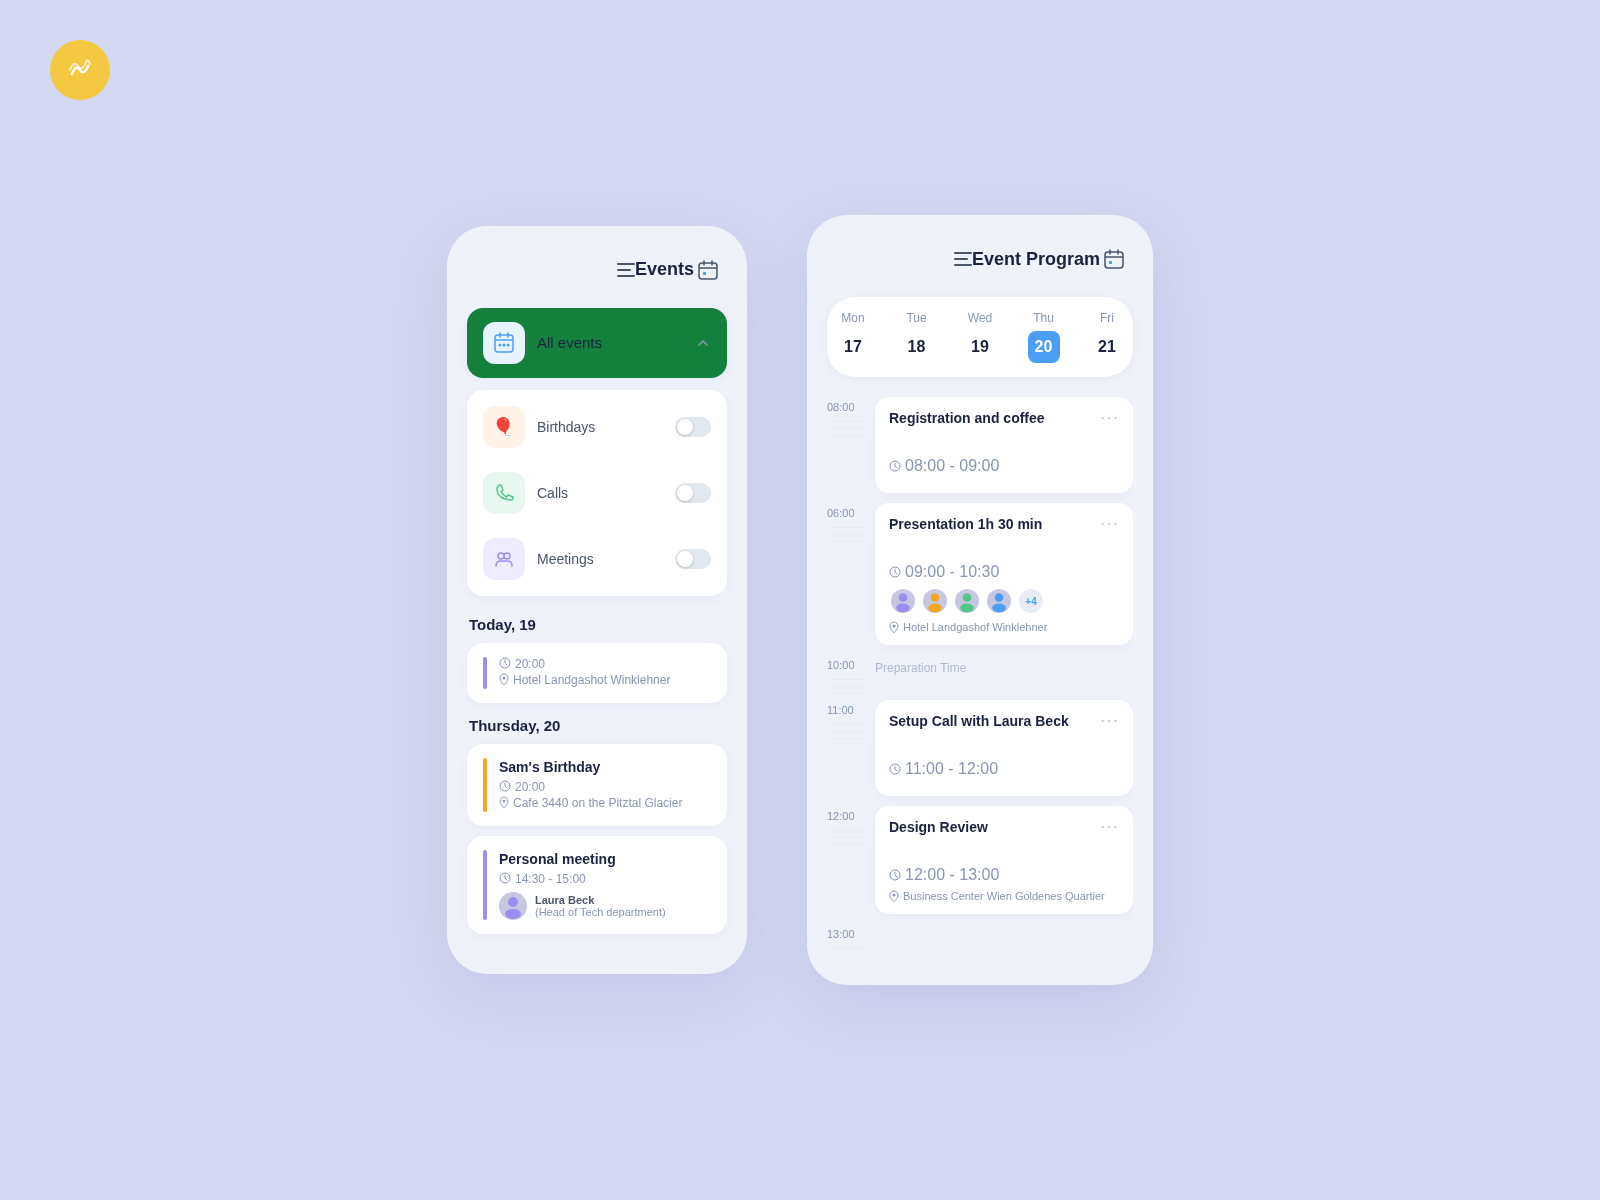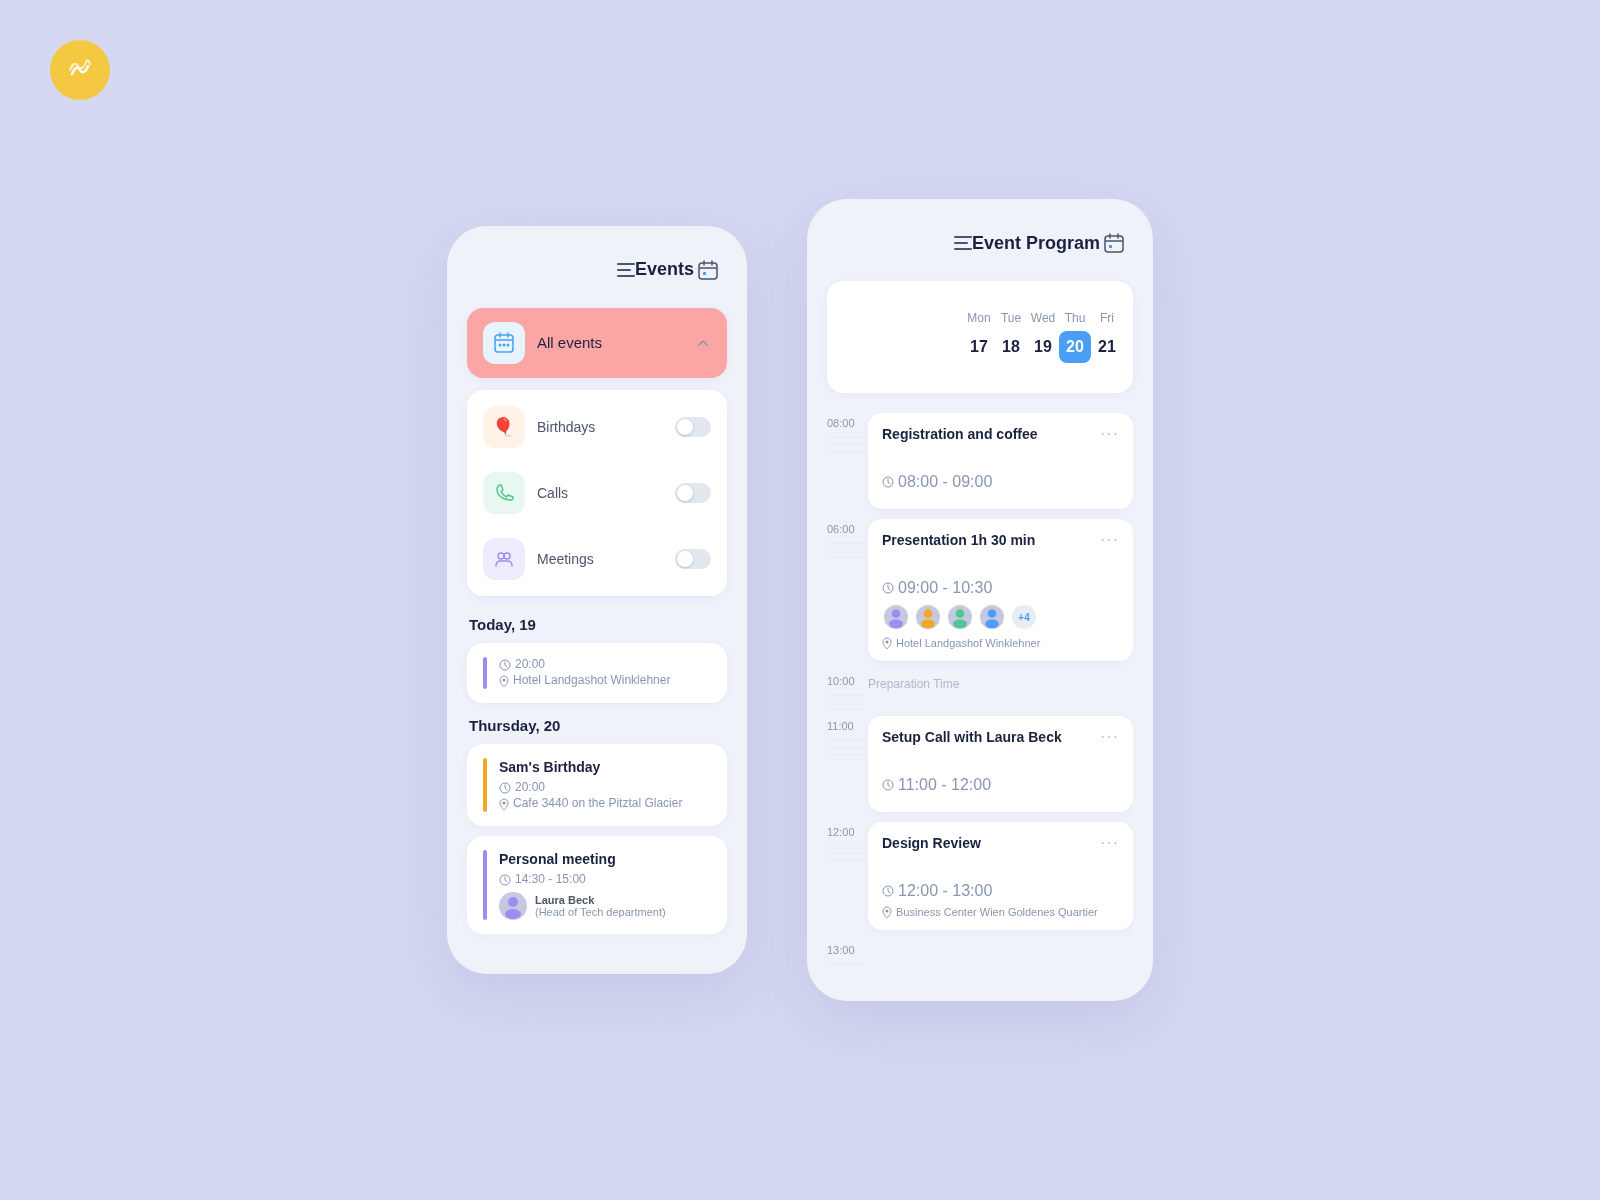--- a/index.html
+++ b/index.html
@@ -70,21 +70,21 @@
       height: 28px;
       display: flex;
       align-items: center;
       justify-content: center;
       color: #4a5568;
       cursor: pointer;
     }
 
     
     .category-selector {
-      background: #fca5a5;
+      background: #15803d;
       border-radius: 16px;
       padding: 14px 16px;
       margin-bottom: 12px;
       display: flex;
       align-items: center;
       justify-content: space-between;
       box-shadow: 0 2px 8px rgba(100,110,180,0.08);
     }
 
     .category-active {
@@ -187,21 +187,21 @@
     .event-title {
       font-size: 14px;
       font-weight: 600;
       color: #1a2240;
       margin-bottom: 4px;
       line-height: 1.3;
     }
 
     .event-meta {
       display: flex;
-      align-items: flex-end;
+      align-items: flex-start;
       gap: 4px;
       font-size: 12px;
       color: #8896b0;
       margin-bottom: 2px;
     }
 
     .event-person {
       display: flex;
       align-items: center;
       gap: 8px;
@@ -223,24 +223,24 @@
 
     .person-info {
       font-size: 11px;
       color: #8896b0;
     }
 
     
     
     .week-bar {
       background: white;
-      border-radius: 16px;
-      padding: 30px 10px;
-      display: flex;
-      justify-content: flex-end;
+      border-radius: 28px;
+      padding: 14px 10px;
+      display: flex;
+      justify-content: space-between;
       margin-bottom: 20px;
       box-shadow: 0 2px 8px rgba(100,110,180,0.08);
     }
 
     .day-col {
       display: flex;
       flex-direction: column;
       align-items: center;
       gap: 6px;
     }
@@ -265,21 +265,21 @@
 
     .day-num.active {
       background: #4a9ef5;
       color: white;
       border-radius: 8px;
     }
 
     .time-row {
       display: flex;
       align-items: flex-start;
-      gap: 3px;
+      gap: 10px;
       margin-bottom: 2px;
     }
 
     .time-label {
       font-size: 11px;
       color: #8896b0;
       width: 38px;
       padding-top: 4px;
       flex-shrink: 0;
     }

